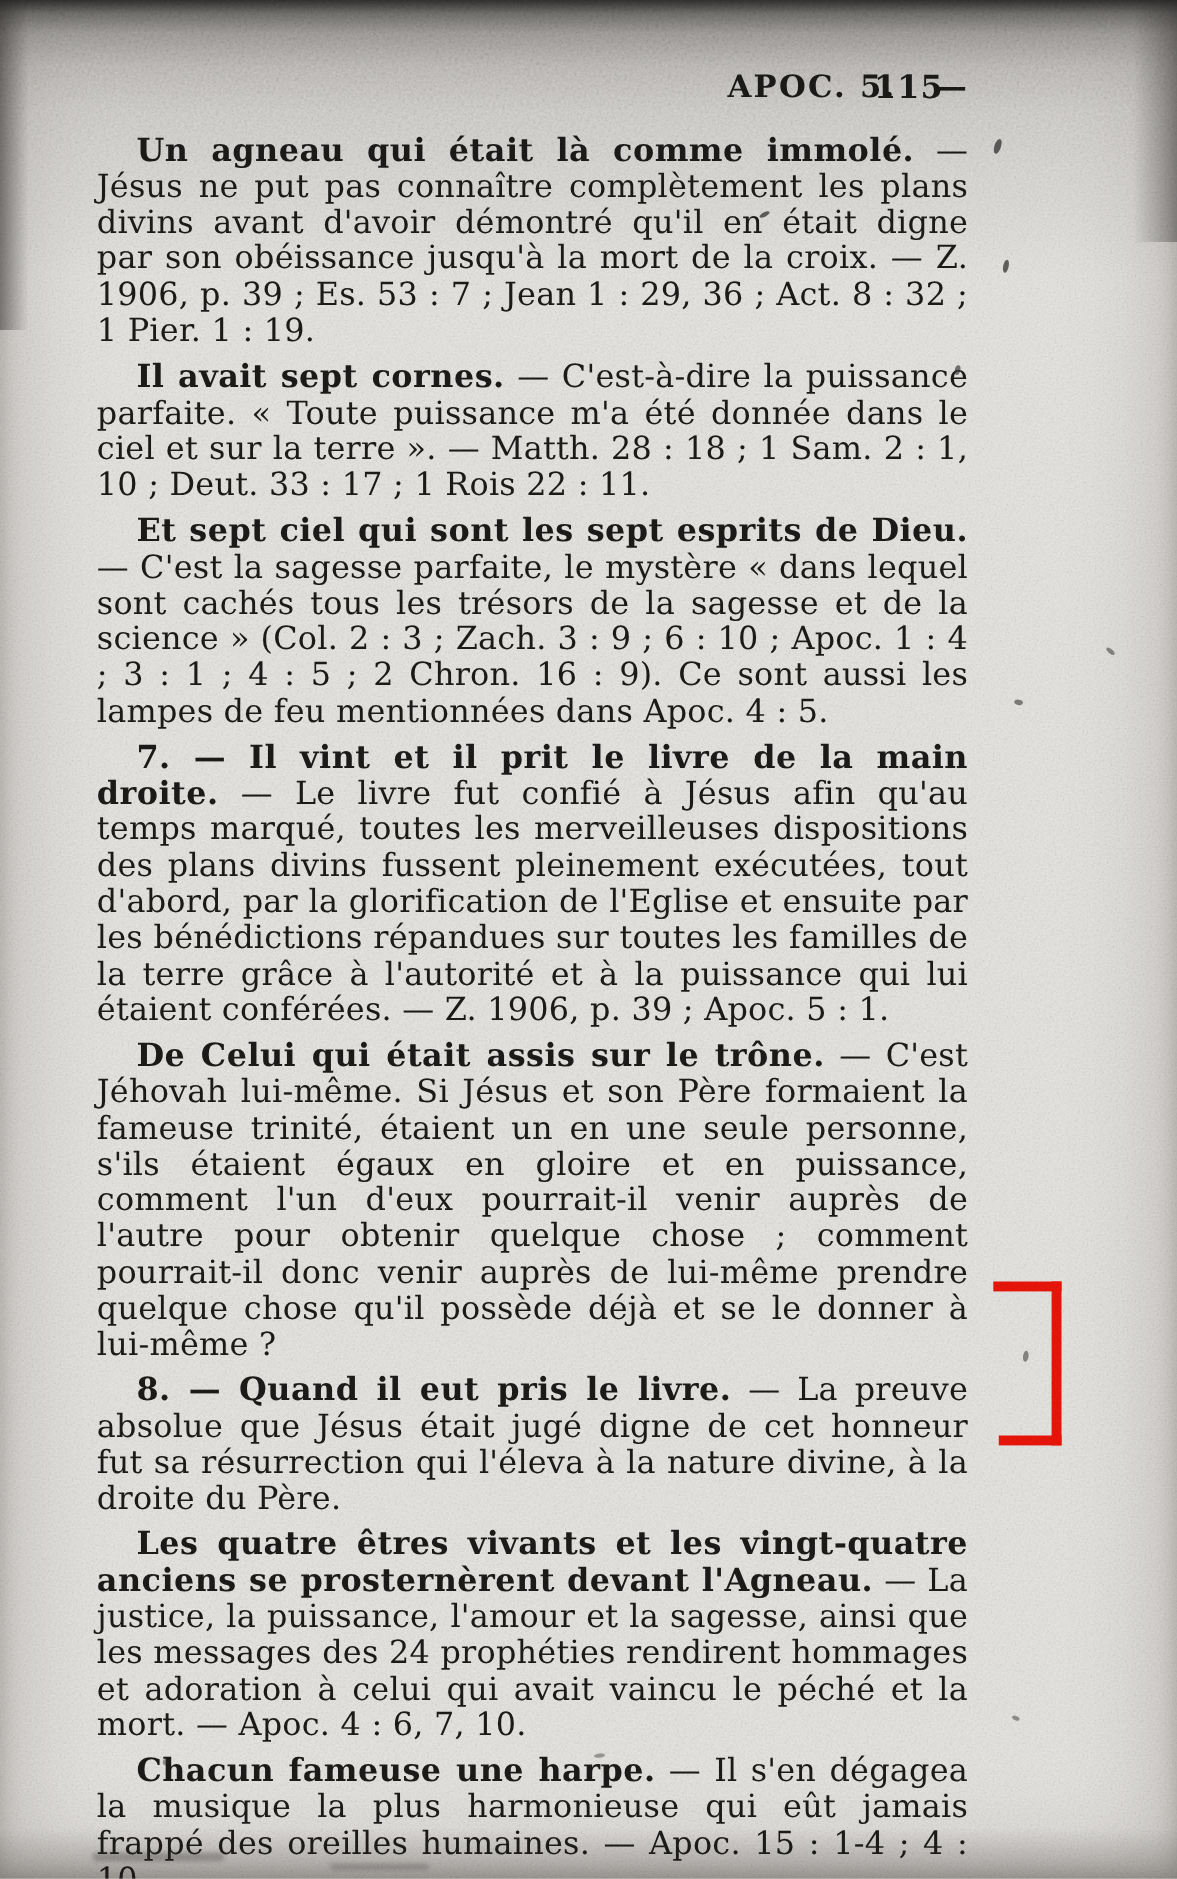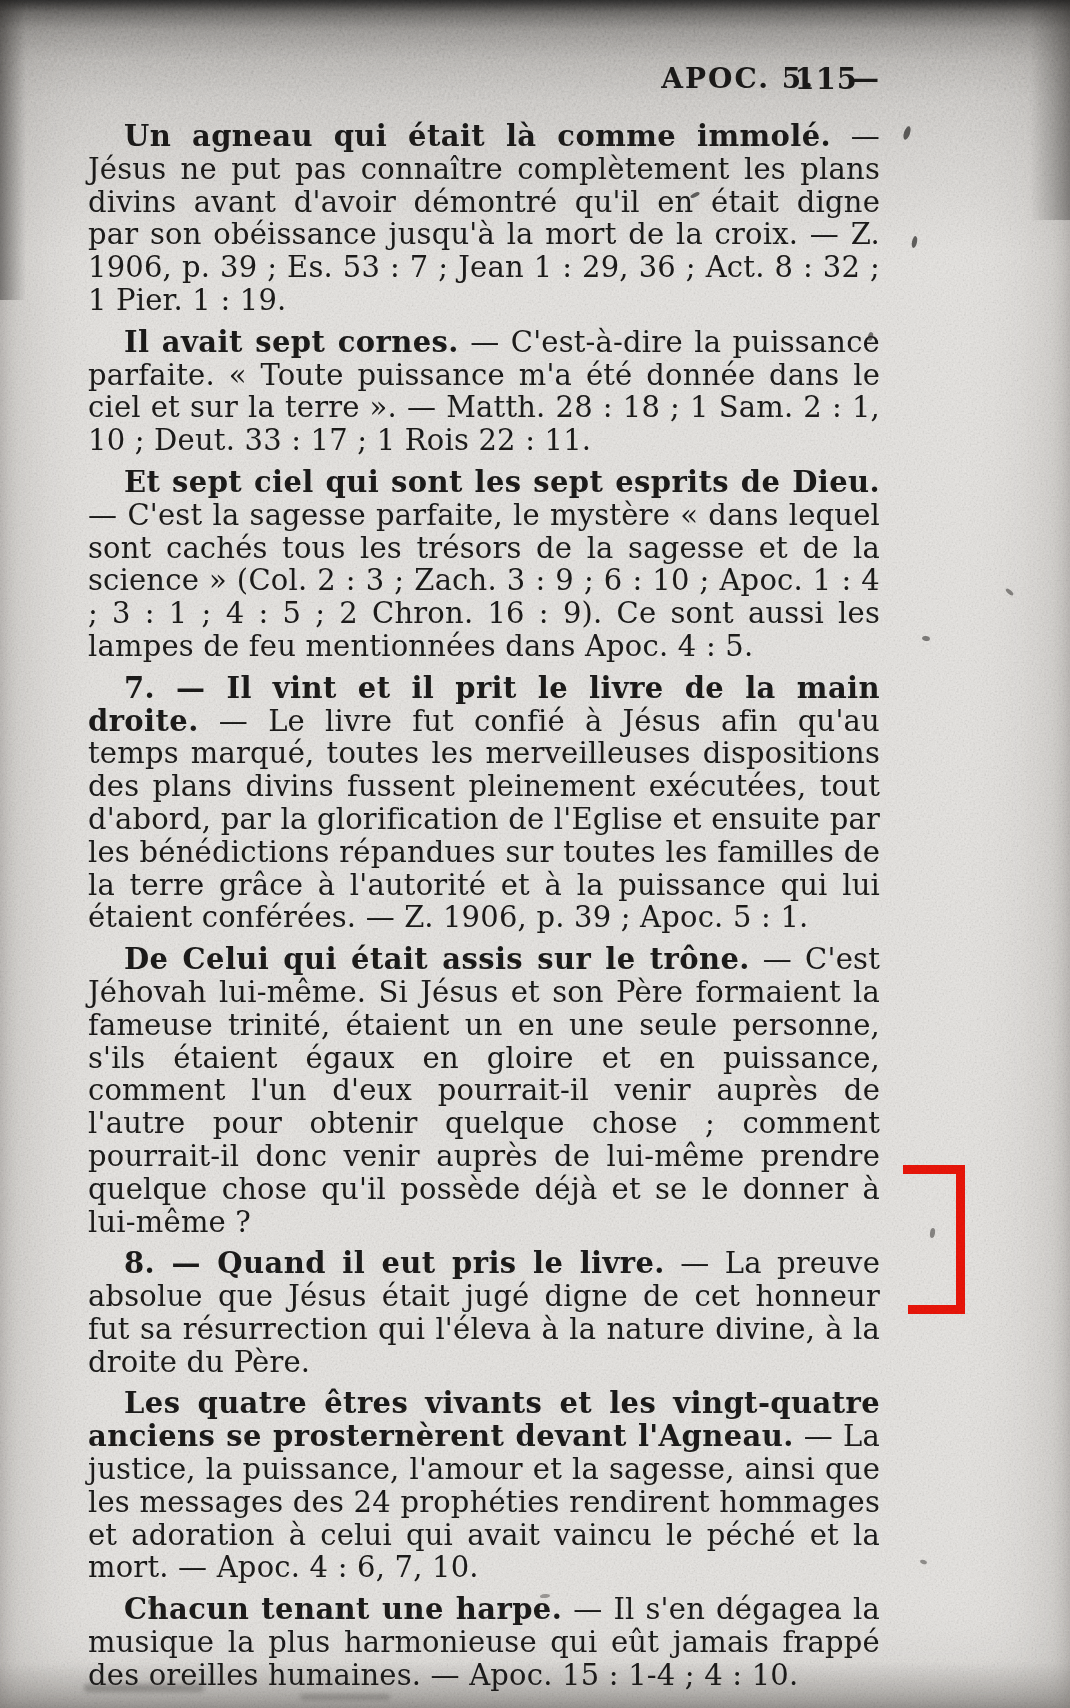--- a/index.html
+++ b/index.html
@@ -112,21 +112,21 @@
   <div class="folio">115</div>
 
   <div class="content">
     <p><span class="lead">Un agneau qui était là comme immolé.</span> <span>— Jésus ne put pas connaître complètement les plans divins avant d'avoir démontré qu'il en était digne par son obéissance jusqu'à la mort de la croix. — Z. 1906, p. 39 ; Es. 53 : 7 ; Jean 1 : 29, 36 ; Act. 8 : 32 ; 1 Pier. 1 : 19.</span></p>
     <p><span class="lead">Il avait sept cornes.</span> <span>— C'est-à-dire la puissance parfaite. « Toute puissance m'a été donnée dans le ciel et sur la terre ». — Matth. 28 : 18 ; 1 Sam. 2 : 1, 10 ; Deut. 33 : 17 ; 1 Rois 22 : 11.</span></p>
     <p><span class="lead">Et sept ciel qui sont les sept esprits de Dieu.</span> <span>— C'est la sagesse parfaite, le mystère « dans lequel sont cachés tous les trésors de la sagesse et de la science » (Col. 2 : 3 ; Zach. 3 : 9 ; 6 : 10 ; Apoc. 1 : 4 ; 3 : 1 ; 4 : 5 ; 2 Chron. 16 : 9). Ce sont aussi les lampes de feu mentionnées dans Apoc. 4 : 5.</span></p>
     <p><span class="lead">7. — Il vint et il prit le livre de la main droite.</span> <span>— Le livre fut confié à Jésus afin qu'au temps marqué, toutes les merveilleuses dispositions des plans divins fussent pleinement exécutées, tout d'abord, par la glorification de l'Eglise et ensuite par les bénédictions répandues sur toutes les familles de la terre grâce à l'autorité et à la puissance qui lui étaient conférées. — Z. 1906, p. 39 ; Apoc. 5 : 1.</span></p>
     <p><span class="lead">De Celui qui était assis sur le trône.</span> <span>— C'est Jéhovah lui-même. Si Jésus et son Père formaient la fameuse trinité, étaient un en une seule personne, s'ils étaient égaux en gloire et en puissance, comment l'un d'eux pourrait-il venir auprès de l'autre pour obtenir quelque chose ; comment pourrait-il donc venir auprès de lui-même prendre quelque chose qu'il possède déjà et se le donner à lui-même ?</span></p>
     <p><span class="lead">8. — Quand il eut pris le livre.</span> <span>— La preuve absolue que Jésus était jugé digne de cet honneur fut sa résurrection qui l'éleva à la nature divine, à la droite du Père.</span></p>
     <p><span class="lead">Les quatre êtres vivants et les vingt-quatre anciens se prosternèrent devant l'Agneau.</span> <span>— La justice, la puissance, l'amour et la sagesse, ainsi que les messages des 24 prophéties rendirent hommages et adoration à celui qui avait vaincu le péché et la mort. — Apoc. 4 : 6, 7, 10.</span></p>
-    <p><span class="lead">Chacun tenant une harpe.</span> <span>— Il s'en dégagea la musique la plus harmonieuse qui eût jamais frappé des oreilles humaines. — Apoc. 15 : 1-4 ; 4 : 10.</span></p>
+    <p><span class="lead">Chacun fameuse une harpe.</span> <span>— Il s'en dégagea la musique la plus harmonieuse qui eût jamais frappé des oreilles humaines. — Apoc. 15 : 1-4 ; 4 : 10.</span></p>
 
   </div>
 
   <div class="red-bracket">
     <div class="v"></div>
     <div class="t-top"></div>
     <div class="t-bot"></div>
   </div>
 
   <div class="speck sp1"></div>

